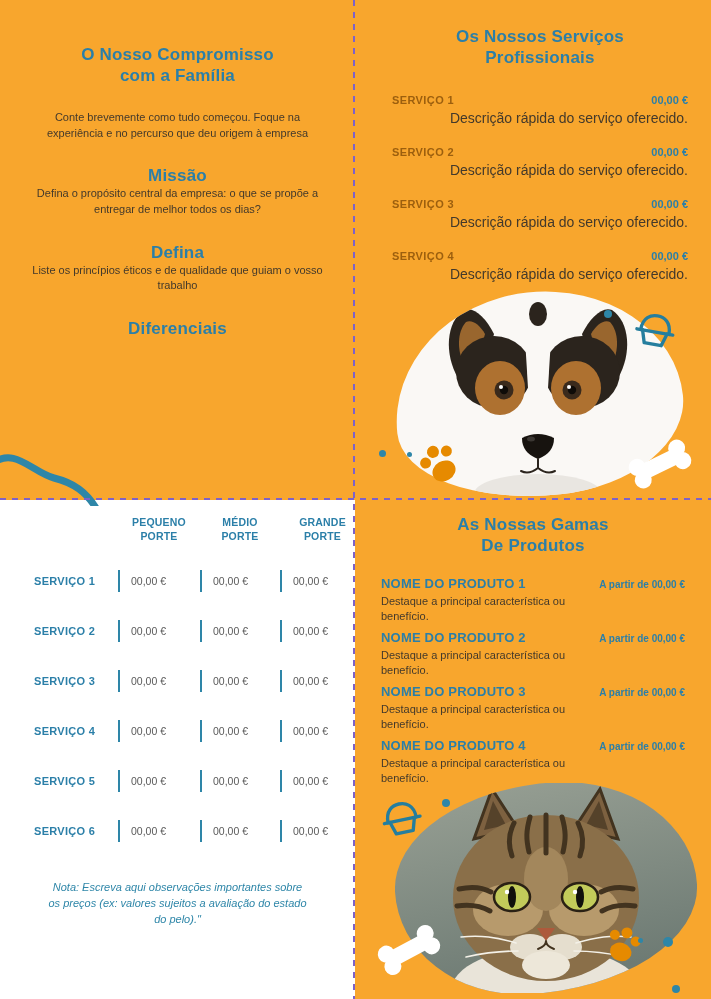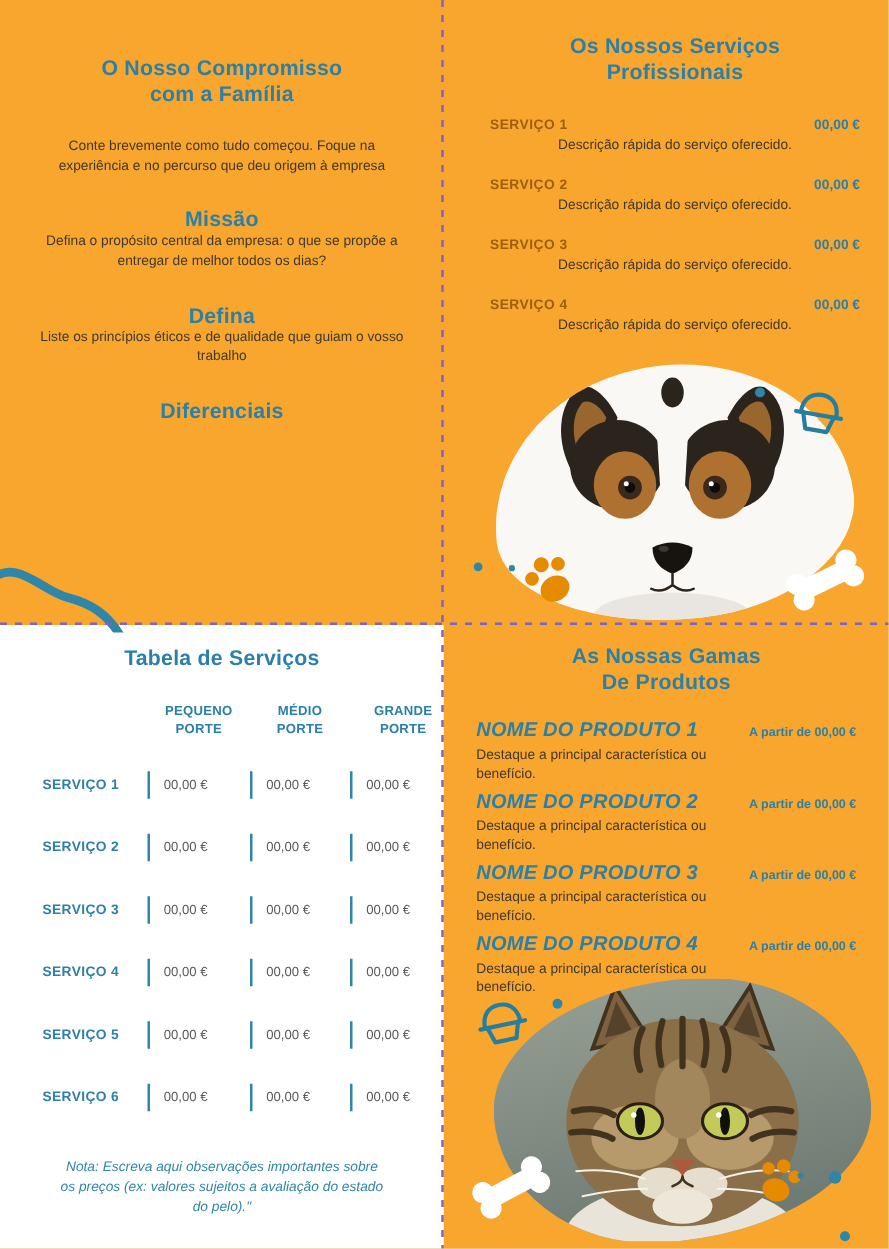--- a/index.html
+++ b/index.html
@@ -24,21 +24,21 @@
   .intro{margin-top:24px;}
   .sec-h{margin-top:24px;}
   .sec-p{}
 
   
   .svc-list{margin-top:26px;}
   .svc-item{margin-bottom:20px;}
   .svc-head{display:flex;justify-content:space-between;align-items:baseline;}
   .svc-name{color:#9C5F0E;font-size:11px;font-weight:800;letter-spacing:.4px;}
   .svc-price{color:#2B7FA8;font-size:11px;font-weight:800;}
-  .svc-desc{color:#43392B;font-size:11px;margin-top:4px;text-align:center;}
+  .svc-desc{color:#43392B;font-size:14px;margin-top:4px;text-align:right;}
 
   
   .blob{position:absolute;overflow:hidden;z-index:5;}
   .dog-blob{left:32px;top:292px;width:288px;height:204px;background:#FAF8F5;
      border-radius:50% 50% 46% 54% / 62% 58% 42% 38%;transform:rotate(-6deg);}
   .dog-blob svg{transform:rotate(6deg);}
   .cat-blob{left:40px;top:283px;width:302px;height:210px;
      border-radius:55% 45% 58% 42% / 48% 52% 48% 52%;transform:rotate(-3deg);}
   .cat-blob svg{transform:rotate(3deg);}
 
@@ -56,21 +56,21 @@
   .cell{display:flex;align-items:center;}
   .vbar{width:2px;height:22px;background:#2E86A8;margin-right:11px;flex:none;}
   .cell-val{color:#5A5A5A;font-size:10.5px;}
   .tbl-note{margin:24px auto 0;width:262px;color:#2E86A8;font-size:11px;line-height:1.45;
      font-style:italic;text-align:center;}
 
   
   .prod-list{margin-top:20px;}
   .prod-item{margin-bottom:7px;}
   .prod-head{display:flex;justify-content:space-between;align-items:baseline;}
-  .prod-name{color:#2B7FA8;font-size:16px;font-weight:800;letter-spacing:.2px;font-style:italic;}
+  .prod-name{color:#2B7FA8;font-size:13px;font-weight:800;letter-spacing:.2px;}
   .prod-price{color:#2B7FA8;font-size:10px;font-weight:800;}
   .prod-desc{color:#43392B;font-size:11px;line-height:1.32;margin-top:3px;width:230px;text-align:left;}
 </style>
 </head>
 <body>
 
 <div class="page">
 
   <div class="quad q-tl">
     <h1 class="h-title">O Nosso Compromisso
@@ -167,21 +167,20 @@
     <svg class="deco" style="left:266px;top:446px;transform:rotate(-26deg);" width="64" height="36" viewBox="0 0 64 36">
       <circle cx="10" cy="11" r="8.5" fill="#FFFFFF"></circle>
       <circle cx="10" cy="25" r="8.5" fill="#FFFFFF"></circle>
       <circle cx="54" cy="11" r="8.5" fill="#FFFFFF"></circle>
       <circle cx="54" cy="25" r="8.5" fill="#FFFFFF"></circle>
       <rect x="10" y="10" width="44" height="16" fill="#FFFFFF"></rect>
     </svg>
   </div>
 
   <div class="quad q-bl">
-    <h1 class="h-title tbl-title">Tabela de Serviços</h1>
 
     <div class="t-grid">
       <div class="t-row t-head">
         <div></div>
         <div class="col-h">PEQUENO PORTE</div>
         <div class="col-h">MÉDIO PORTE</div>
         <div class="col-h">GRANDE PORTE</div>
       </div>
 
       <div class="t-row">

